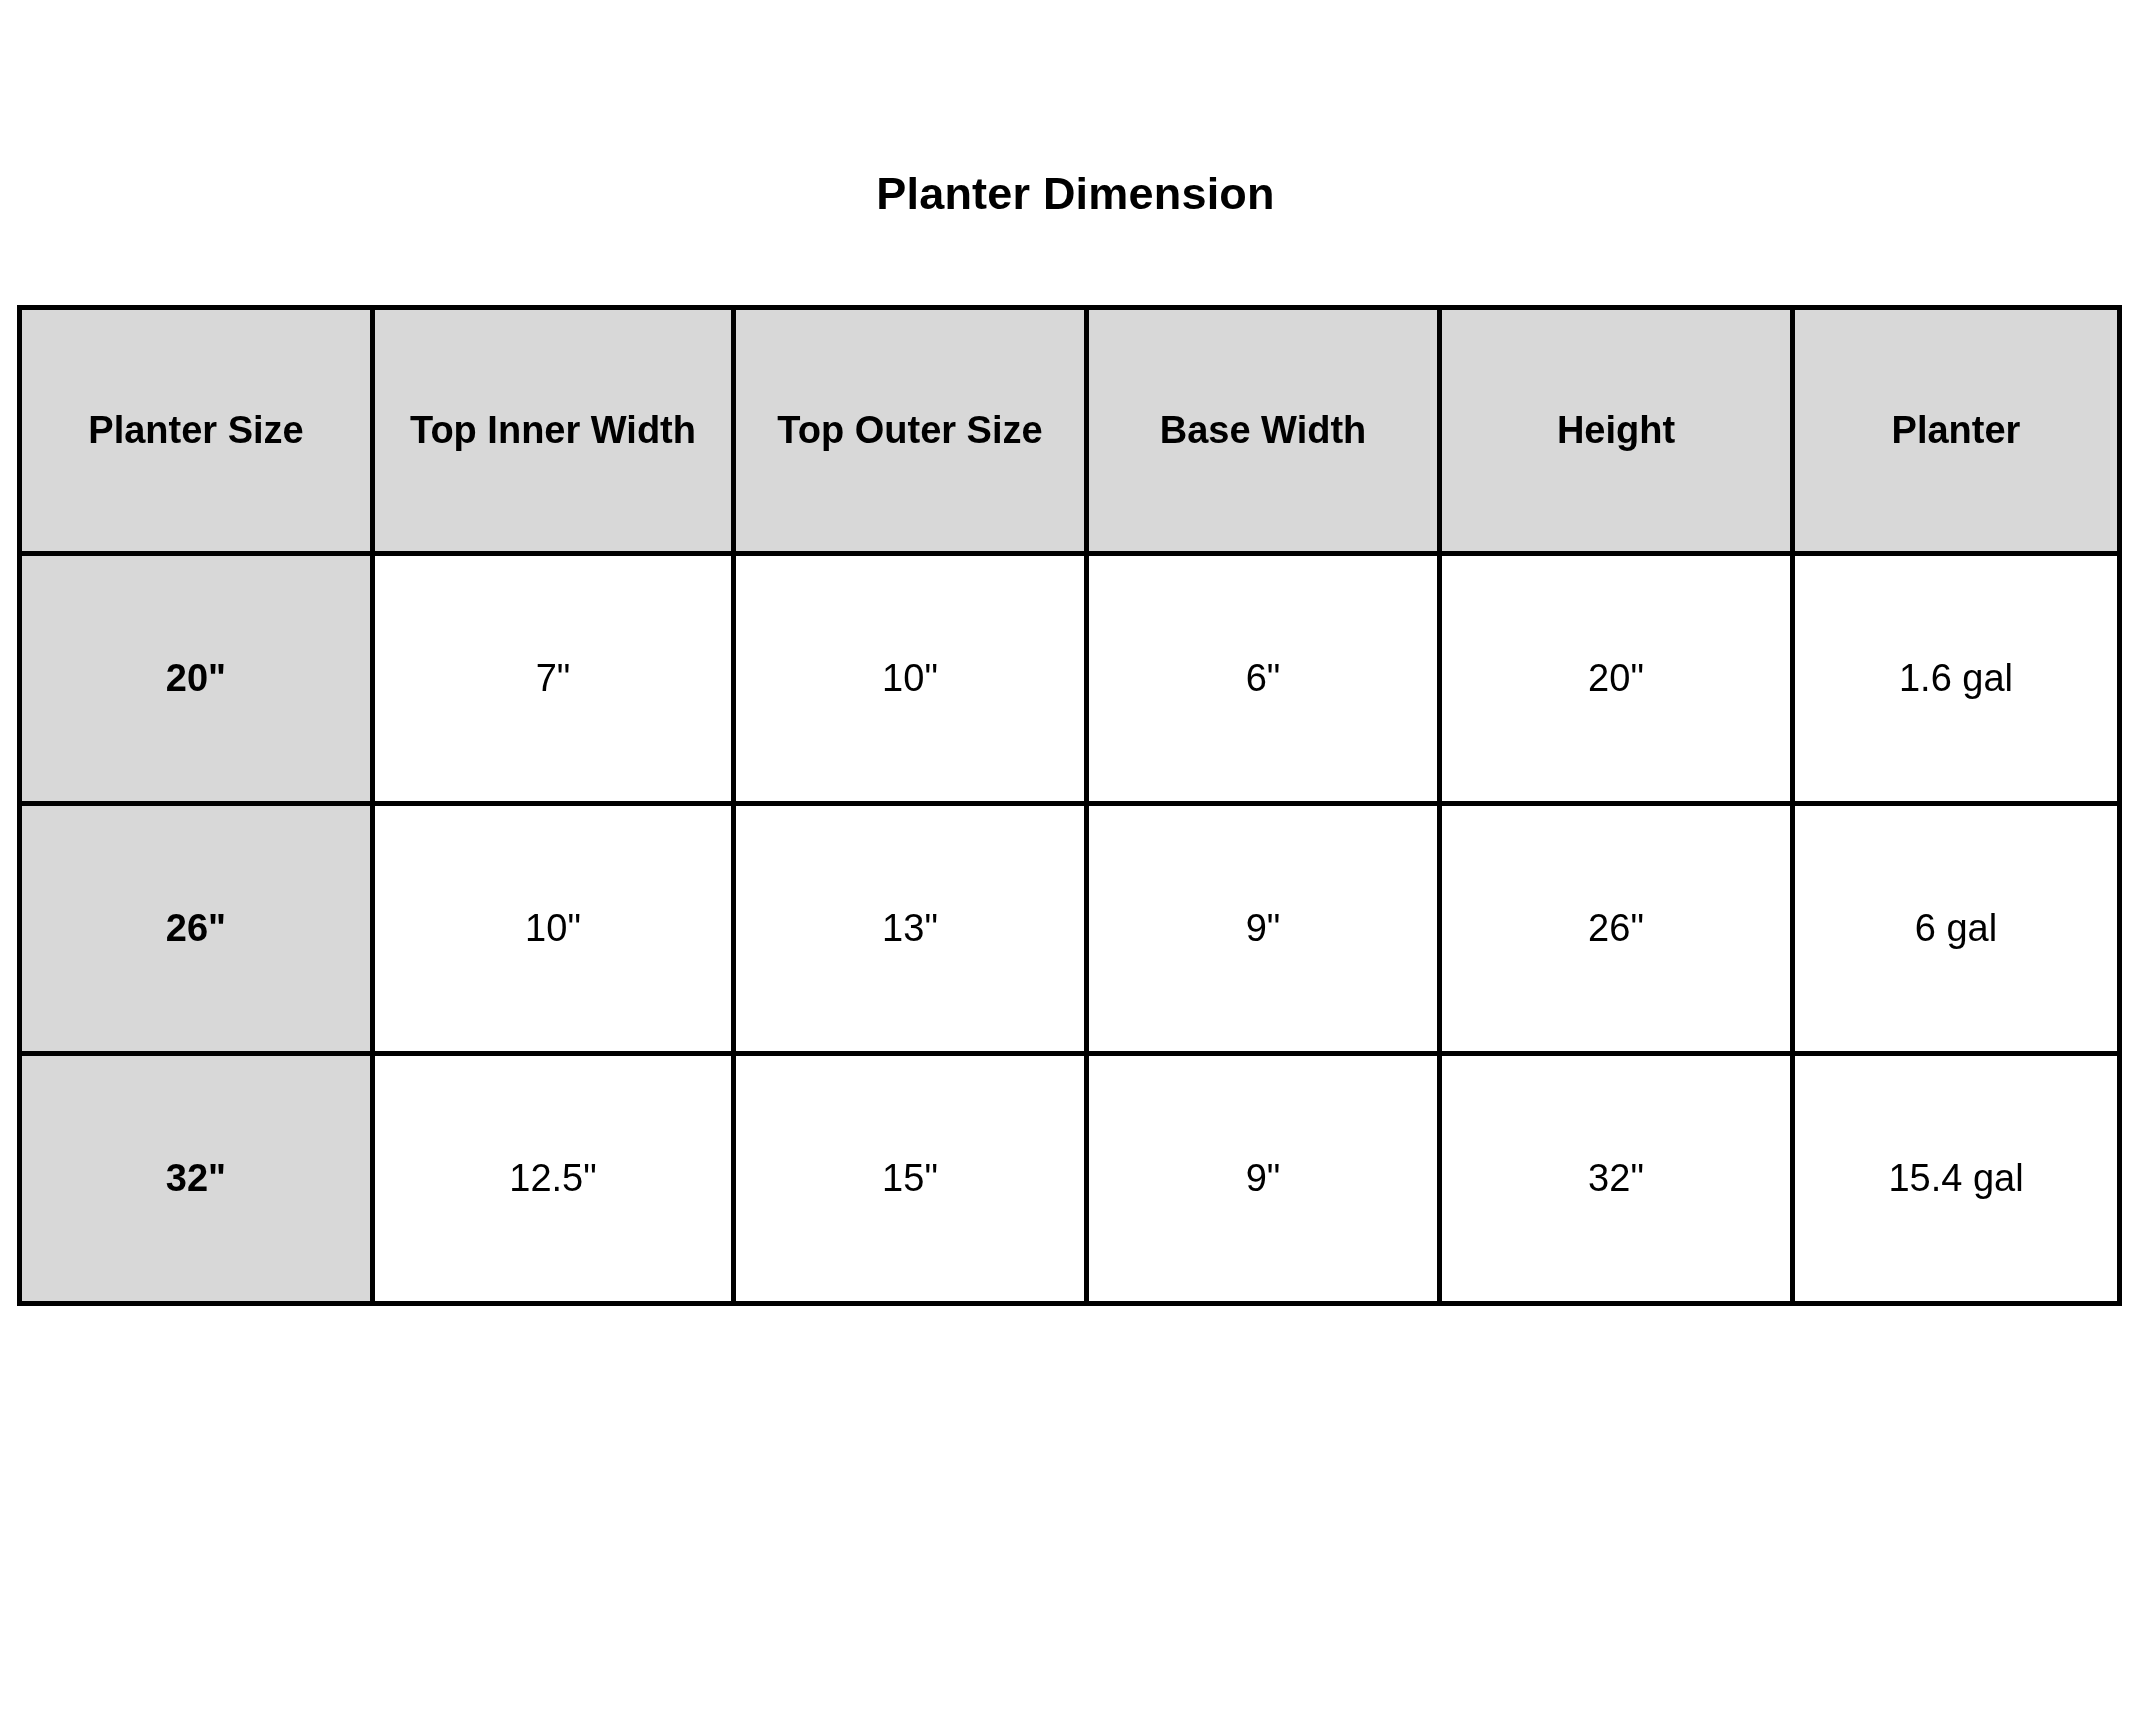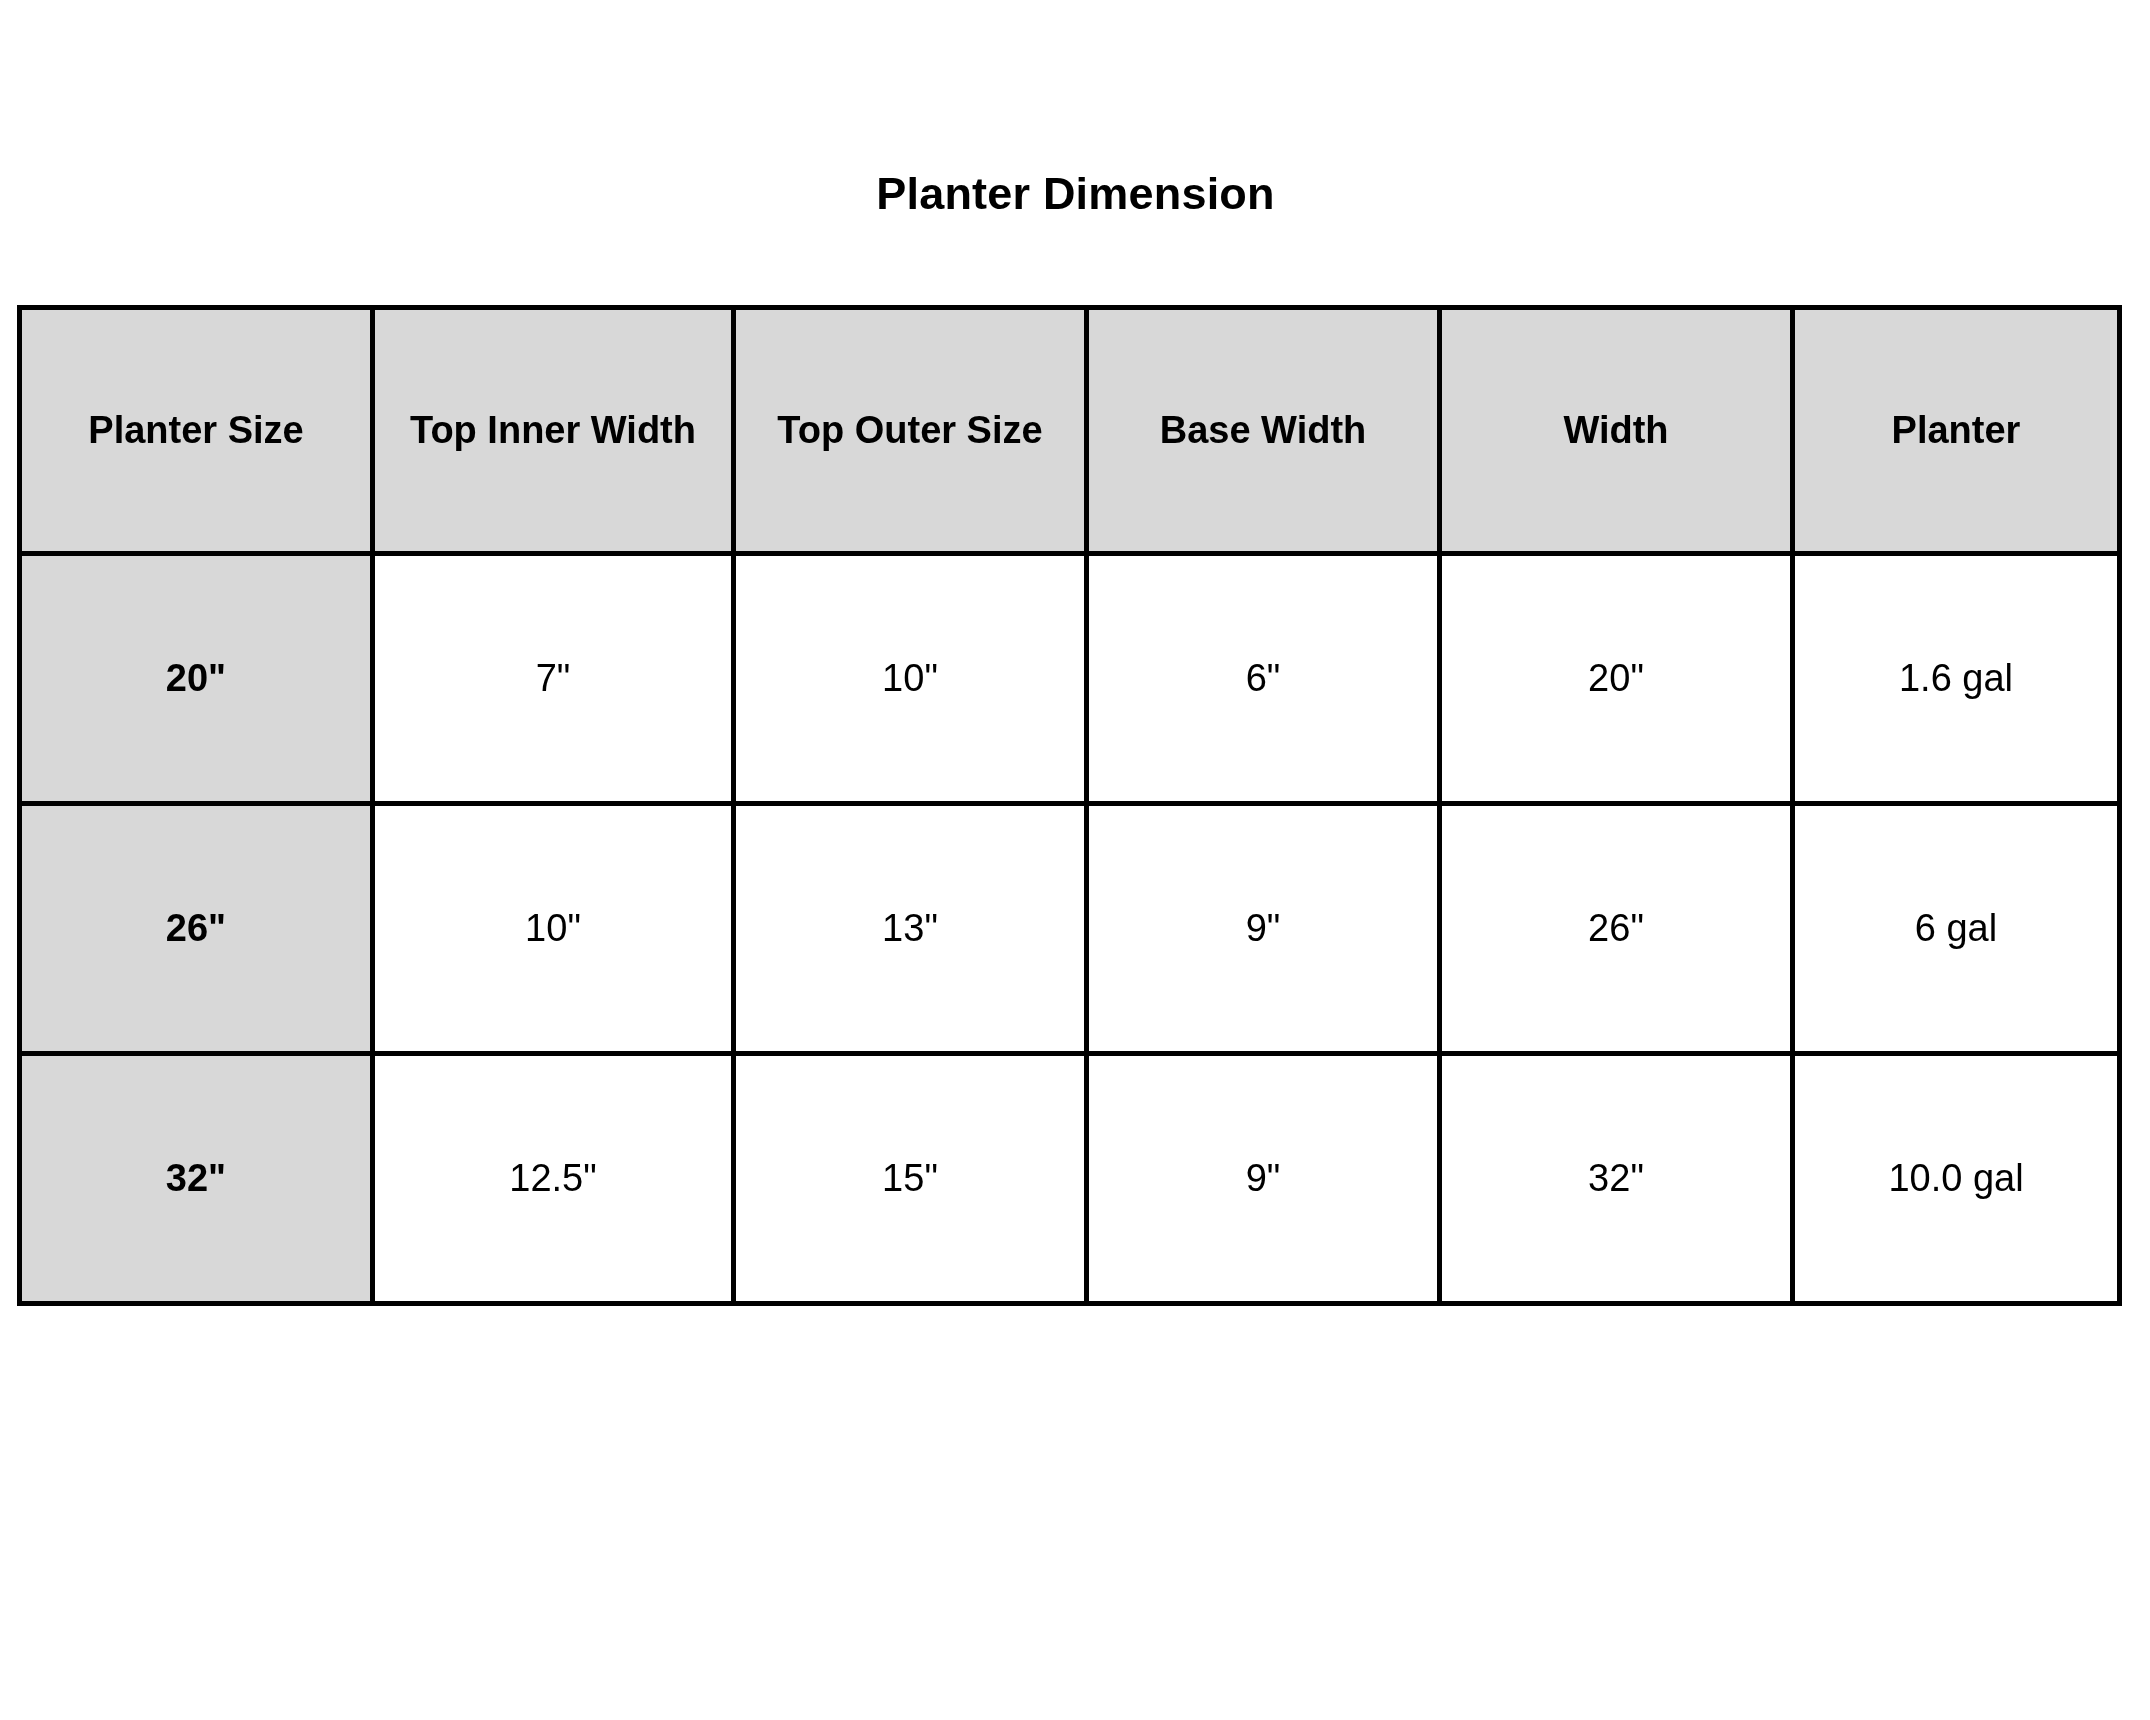--- a/index.html
+++ b/index.html
@@ -89,21 +89,21 @@
           <col class="c3">
           <col class="c4">
           <col class="c5">
       </colgroup>
       <thead>
         <tr>
           <th>Planter Size</th>
           <th>Top Inner Width</th>
           <th>Top Outer Size</th>
           <th>Base Width</th>
-          <th>Width</th>
+          <th>Height</th>
           <th>Planter</th>
         </tr>
       </thead>
       <tbody>
         <tr>
           <td class="rowhead">20"</td>
           <td>7"</td>
           <td>10"</td>
           <td>6"</td>
           <td>20"</td>
@@ -116,20 +116,20 @@
           <td>9"</td>
           <td>26"</td>
           <td>6 gal</td>
         </tr>
         <tr>
           <td class="rowhead">32"</td>
           <td>12.5"</td>
           <td>15"</td>
           <td>9"</td>
           <td>32"</td>
-          <td>10.0 gal</td>
+          <td>15.4 gal</td>
         </tr>
       </tbody>
     </table>
   </div>
 
 </div>
 
 
 </body></html>

